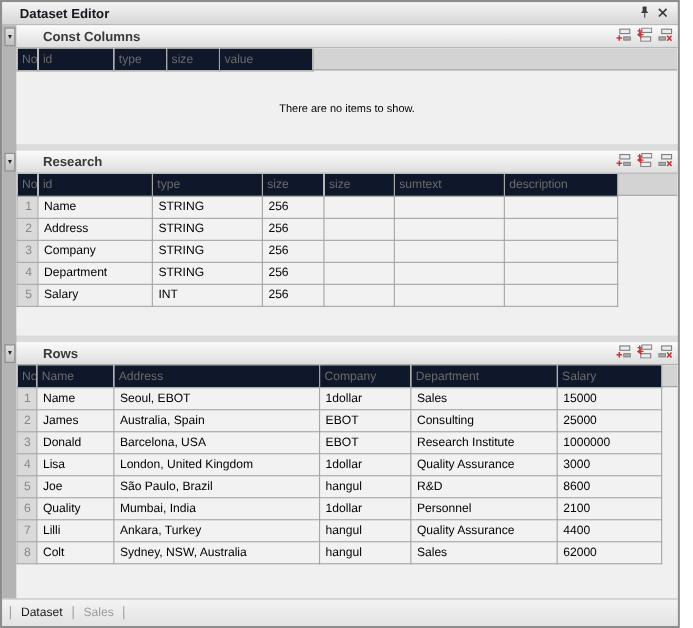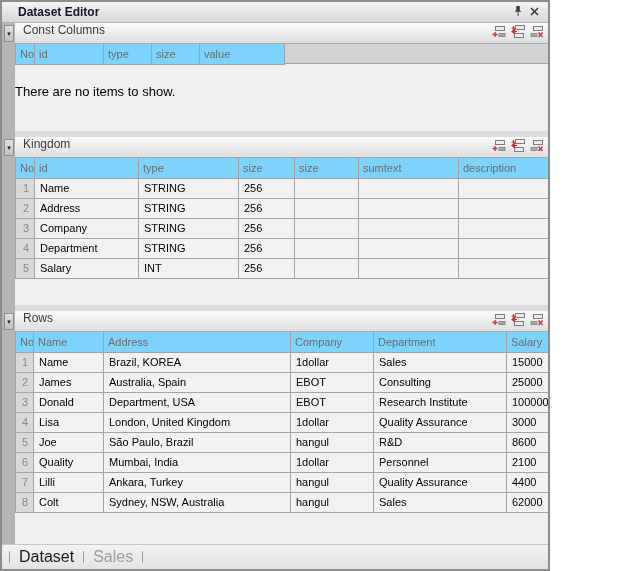--- a/index.html
+++ b/index.html
@@ -1,18 +1,18 @@
 <!DOCTYPE html>
 <html><head>
 <meta charset="utf-8">
 <style>
   html,body { margin:0; padding:0; background:#fff; }
   * { box-sizing:border-box; }
   .panel {
-    width:550px; height:571px;
+    width:618px; height:571px;
     border:2px solid #8d8d8d;
     background:#dcdcdc;
     font-family:"Liberation Sans", sans-serif;
     display:flex; flex-direction:column;
     position:relative;
   }
   
   .titlebar {
     flex:0 0 21px;
     background:linear-gradient(#f5f5f5,#d6d6d6);
@@ -34,55 +34,56 @@
     position:absolute; left:2px; top:2px; width:10px; height:17px;
     background:linear-gradient(#e2e2e2,#bfbfbf);
     border:1px solid #8f8f8f; padding:0;
     font-size:7px; line-height:7px; color:#222;
     display:flex; align-items:center; justify-content:center;
   }
   .sec-header {
     flex:0 0 21px; margin-left:13px;
     background:linear-gradient(#fbfbfb,#dedede);
     border-bottom:1px solid #a9a9a9;
-    display:flex; 
-    padding:0 4px 0 8px;
+    display:flex; align-items:center;
+    padding:0 4px 0 24px;
+    font-weight:bold;
   }
   .sec-title { flex:1; font-size:12px; color:#3a3a3a; }
   .sec-tools { display:flex; gap:4px; align-items:center; }
   .tool-btn { border:none; background:transparent; padding:0; width:15px; height:14px;
     display:flex; align-items:center; justify-content:center; }
   .sec-content { flex:1; margin-left:13px; background:#f0f0f0; position:relative; overflow:hidden; }
   .header-band { position:absolute; left:0; top:0; right:0; height:20px;
     background:#d3d3d3; border-bottom:1px solid #a2a2a2; }
   table { border-collapse:collapse; table-layout:fixed; position:relative; }
   th {
-    height:20px; background:#7dd3fc; color:#6b6b6b;
+    height:20px; background:#0f172a; color:#6b6b6b;
     font-weight:normal; font-size:11px; text-align:left;
     padding:0 0 0 4px; overflow:hidden; white-space:nowrap;
     border-right:1px solid #a2a2a2; border-bottom:1px solid #a2a2a2;
   }
   th:first-child { border-left:1px solid #a2a2a2; }
   td {
     height:20px; background:#f2f2f2; color:#000;
     font-size:11px; padding:0 0 0 5px; overflow:hidden; white-space:nowrap;
     border:1px solid #a5a5a5;
   }
   td.no-cell { background:#d9d9d9; color:#878787; text-align:right; padding:0 5px 0 0; }
-  .empty-msg { position:relative; padding-top:19px; text-align:left; font-size:13px; color:#000; }
+  .empty-msg { position:relative; padding-top:29px; text-align:center; font-size:10px; color:#000; }
   
   .footer {
     flex:0 0 25px;
     background:linear-gradient(#f3f3f3,#e3e3e3);
     border-top:1px solid #c6c6c6;
     display:flex; align-items:center; gap:9px;
     padding:0 7px; position:relative;
   }
   .footer .sep { width:1px; height:12px; background:#9e9e9e; }
-  .footer .tab { font-size:16px; cursor:default; }
+  .footer .tab { font-size:11px; cursor:default; }
   .footer .tab.active { color:#1a1a1a; }
   .footer .tab.inactive { color:#9c9c9c; }
 </style>
 </head>
 <body>
 
 <div class="panel">
   <div class="titlebar">
     <span class="title">Dataset Editor</span>
     <button class="tb-btn">
@@ -155,21 +156,21 @@
             </thead>
             <tbody></tbody>
           </table>
           <div class="empty-msg">There are no items to show.</div>
         </div>
     </div>
 
     <div class="section" id="section-1">
       <button class="collapse-btn">▾</button>
       <div class="sec-header">
-        <span class="sec-title">Kingdom</span>
+        <span class="sec-title">Research</span>
         <span class="sec-tools">
             <button class="tool-btn">
               <span><svg width="14" height="13" viewBox="0 0 14 13">
                   <rect x="3.5" y="1.5" width="9" height="4" fill="#ececec" stroke="#7d7d7d"></rect>
                   <rect x="7" y="8.5" width="6" height="3" fill="#a8a8a8" stroke="#7d7d7d" stroke-width="0.8"></rect>
                   <path d="M3 7v5M0.5 9.5h5" stroke="#cc3333" stroke-width="1.4"></path>
                 </svg></span>
             </button>
             <button class="tool-btn">
               <span><svg width="14" height="13" viewBox="0 0 14 13">
@@ -309,37 +310,37 @@
                 <th>Address</th>
                 <th>Company</th>
                 <th>Department</th>
                 <th>Salary</th>
               </tr>
             </thead>
             <tbody>
               <tr>
                 <td class="no-cell">1</td>
                 <td>Name</td>
-                <td>Brazil, KOREA</td>
+                <td>Seoul, EBOT</td>
                 <td>1dollar</td>
                 <td>Sales</td>
                 <td>15000</td>
               </tr>
               <tr>
                 <td class="no-cell">2</td>
                 <td>James</td>
                 <td>Australia, Spain</td>
                 <td>EBOT</td>
                 <td>Consulting</td>
                 <td>25000</td>
               </tr>
               <tr>
                 <td class="no-cell">3</td>
                 <td>Donald</td>
-                <td>Department, USA</td>
+                <td>Barcelona, USA</td>
                 <td>EBOT</td>
                 <td>Research Institute</td>
                 <td>1000000</td>
               </tr>
               <tr>
                 <td class="no-cell">4</td>
                 <td>Lisa</td>
                 <td>London, United Kingdom</td>
                 <td>1dollar</td>
                 <td>Quality Assurance</td>

